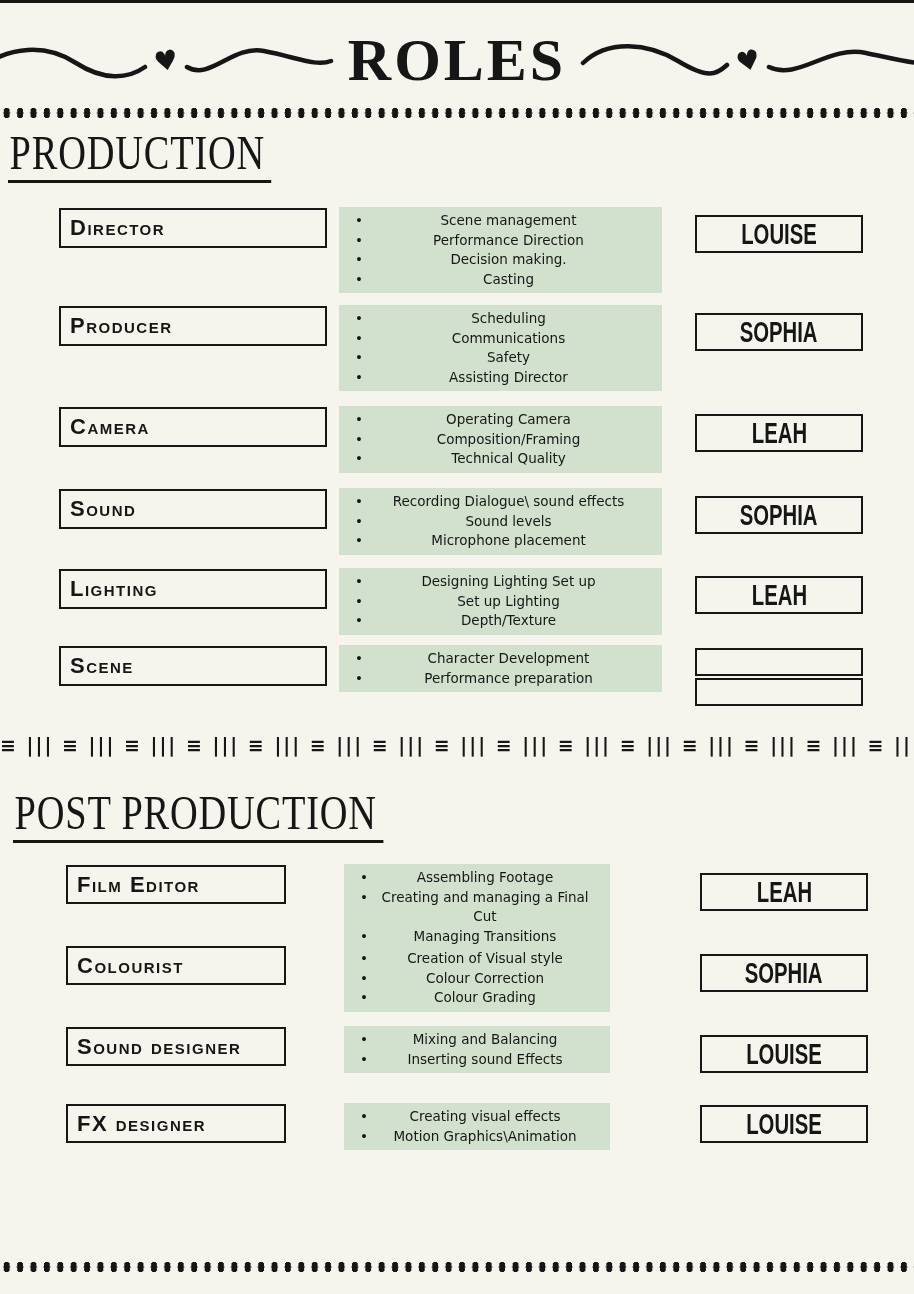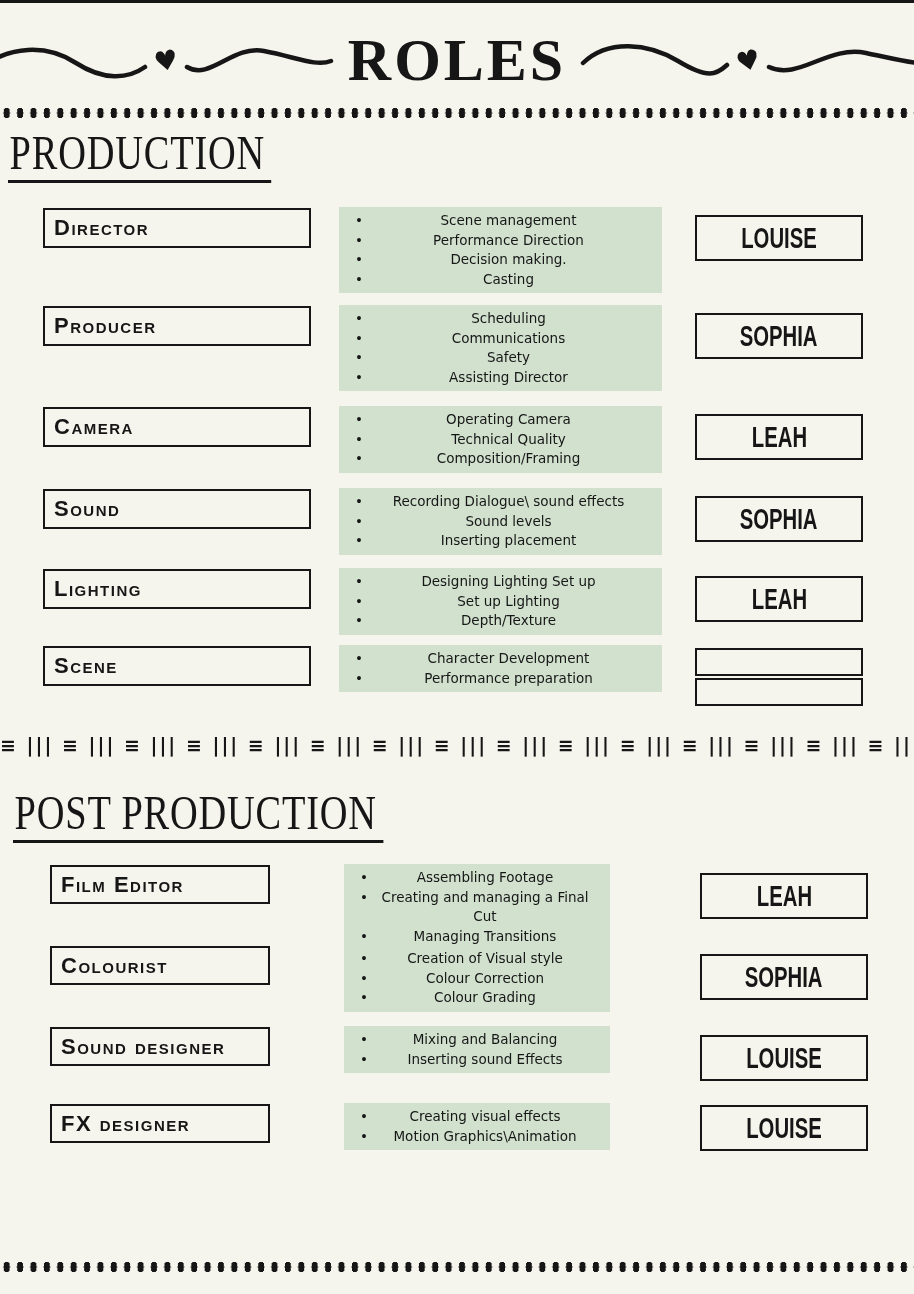--- a/index.html
+++ b/index.html
@@ -74,20 +74,21 @@
     color:var(--ink);
   }
   
   .row{position:absolute;left:0;width:914px;height:0;}
   .role-box{
     position:absolute;top:1px;
     border:2.5px solid var(--ink);
     background:transparent;
     display:flex;align-items:center;
     padding-left:9px;
+    margin-left:16px;
   }
   .row.prod .role-box{left:43px;width:268px;height:40px;}
   .row.post .role-box{left:50px;width:220px;height:39px;}
   .role-label{
     font-family:"Liberation Sans",sans-serif;
     font-weight:700;font-size:22px;line-height:1;
     font-variant:small-caps;
     letter-spacing:1.5px;
     white-space:nowrap;
   }
@@ -106,21 +107,21 @@
   }
   .task::before{
     content:var(--bullet);
     position:absolute;left:16px;top:0;
     font-size:13.5px;
   }
   .name-box{
     position:absolute;
     border:2.5px solid var(--ink);
     display:flex;align-items:center;justify-content:center;
-    height:46px;
+    height:38px;
   }
   .row.prod .name-box{left:695px;width:168px;top:8px;}
   .row.post .name-box{left:700px;width:168px;top:9px;}
   .name{
     font-family:"Liberation Sans",sans-serif;
     font-weight:700;font-size:29px;line-height:1;
     transform:scaleX(0.7);
     white-space:nowrap;
   }
   
@@ -187,36 +188,36 @@
         <span class="name">SOPHIA</span>
       </div>
     </div>
 
     <div class="row prod" style="top:406px">
       <div class="role-box">
         <span class="role-label">Camera</span>
       </div>
       <div class="tasks">
         <div class="task">Operating Camera</div>
+        <div class="task">Composition/Framing</div>
         <div class="task">Technical Quality</div>
-        <div class="task">Composition/Framing</div>
       </div>
       <div class="name-box">
         <span class="name">LEAH</span>
       </div>
     </div>
 
     <div class="row prod" style="top:488px">
       <div class="role-box">
         <span class="role-label">Sound</span>
       </div>
       <div class="tasks">
         <div class="task">Recording Dialogue\ sound effects</div>
         <div class="task">Sound levels</div>
-        <div class="task">Inserting placement</div>
+        <div class="task">Microphone placement</div>
       </div>
       <div class="name-box">
         <span class="name">SOPHIA</span>
       </div>
     </div>
 
     <div class="row prod" style="top:568px">
       <div class="role-box">
         <span class="role-label">Lighting</span>
       </div>

